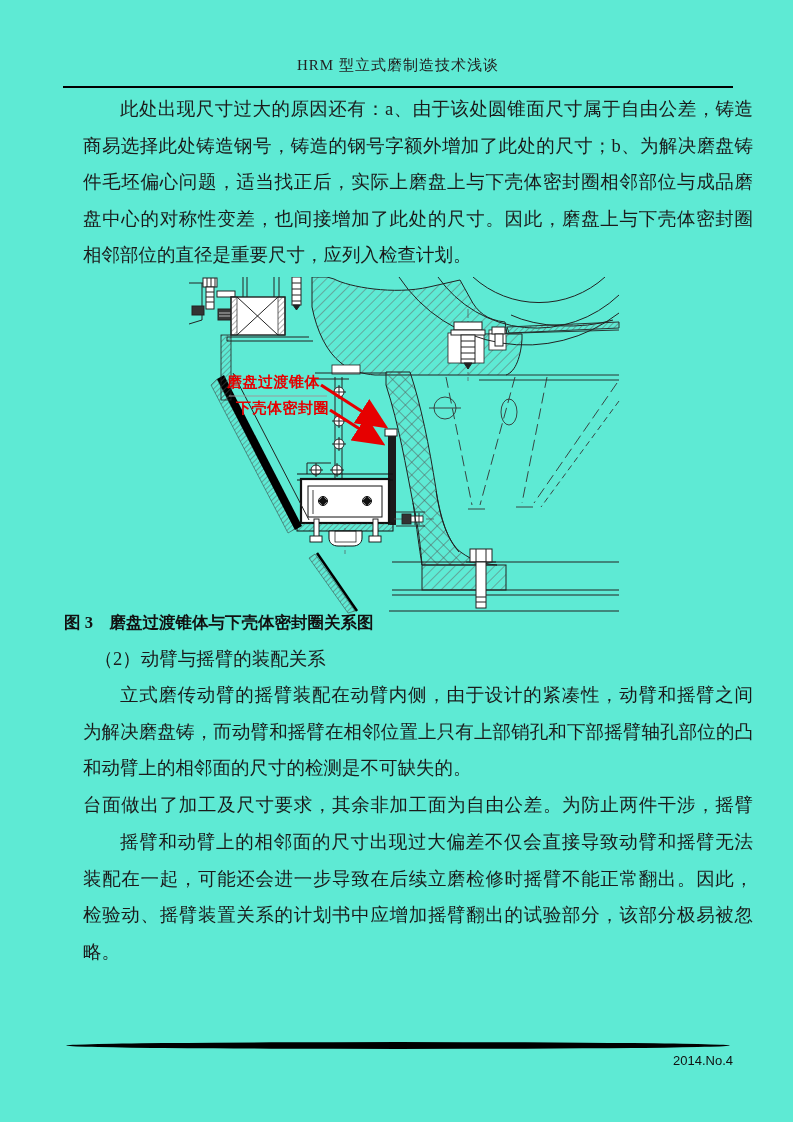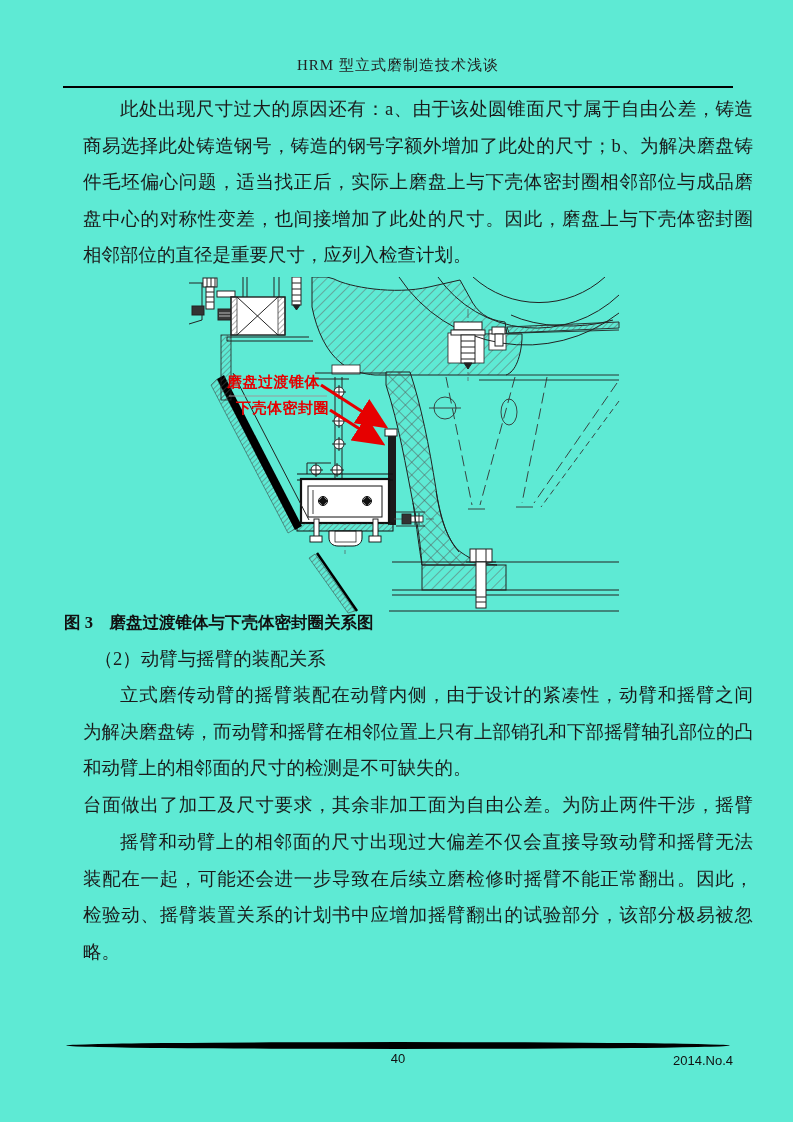--- a/index.html
+++ b/index.html
@@ -301,16 +301,15 @@
   </div>
 
   <div class="tblock" style="top:824px;">
     <div class="bline ind">摇臂和动臂上的相邻面的尺寸出现过大偏差不仅会直接导致动臂和摇臂无法</div>
     <div class="bline">装配在一起，可能还会进一步导致在后续立磨检修时摇臂不能正常翻出。因此，</div>
     <div class="bline">检验动、摇臂装置关系的计划书中应增加摇臂翻出的试验部分，该部分极易被忽</div>
     <div class="bline last">略。</div>
   </div>
 
   <div class="ftr-rule"></div>
-  <div class="ftr-page">40</div>
   <div class="ftr-issue">2014.No.4</div>
 
 </div>
 
 </body></html>

